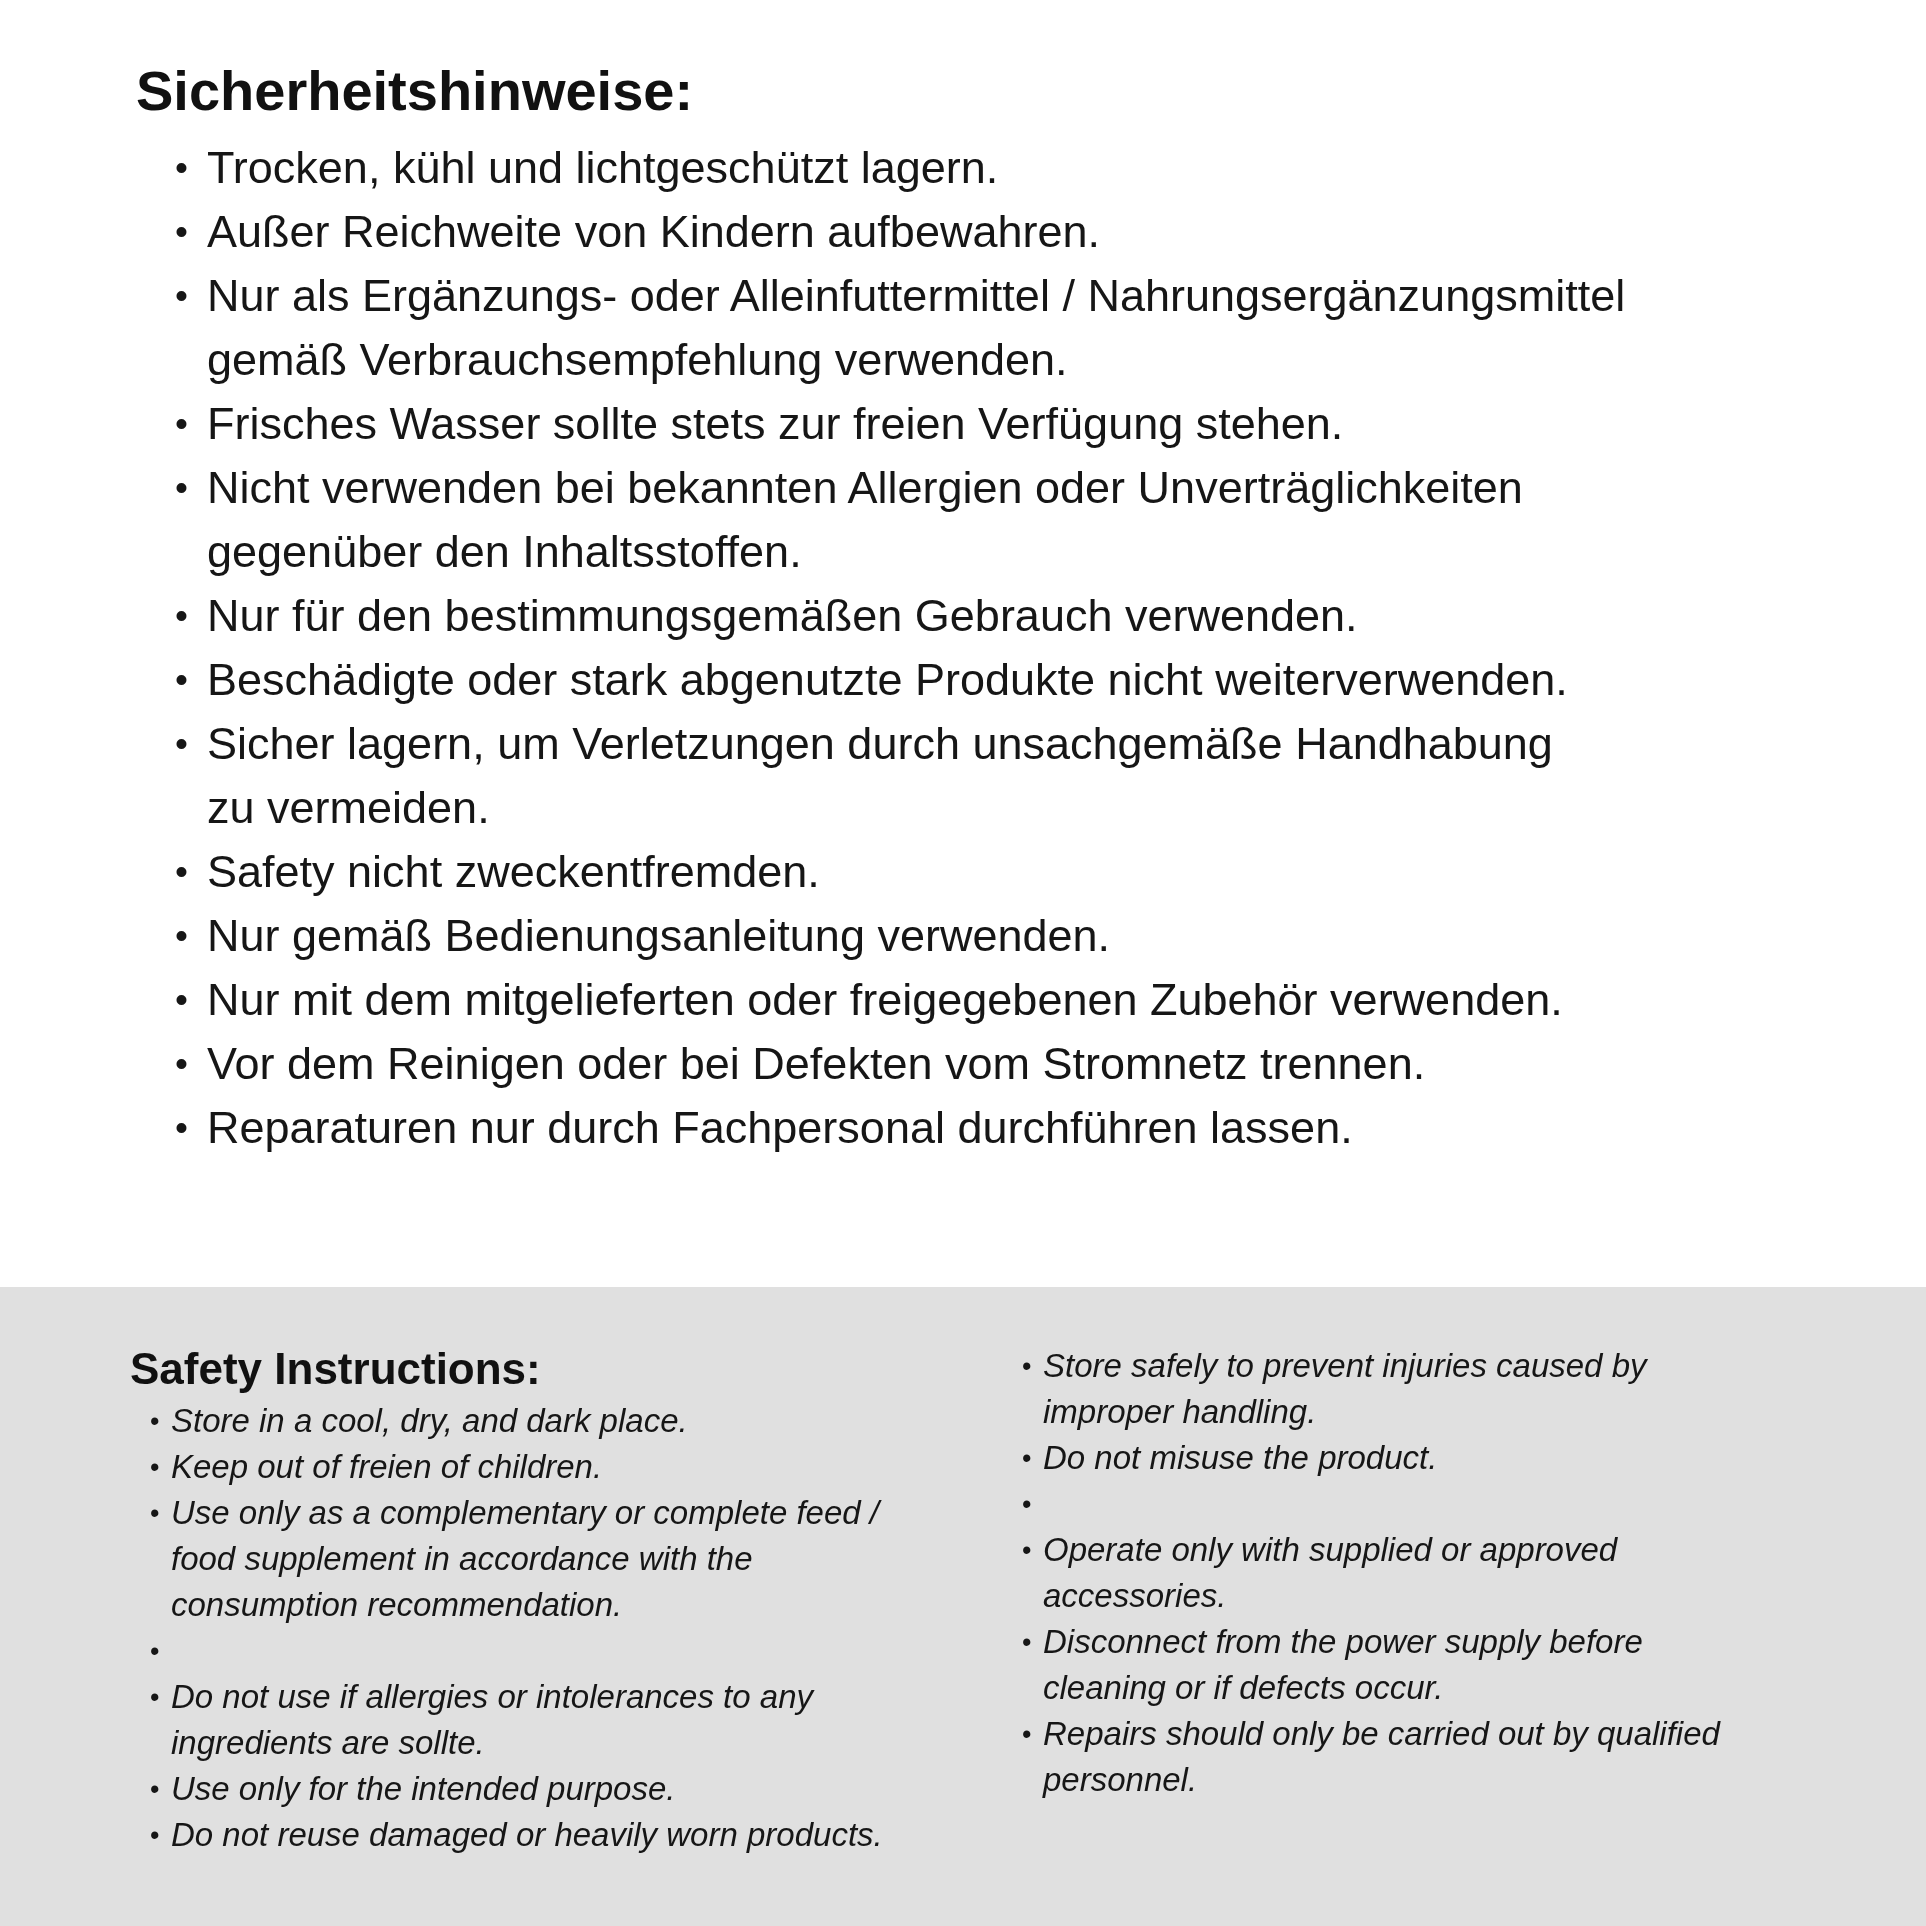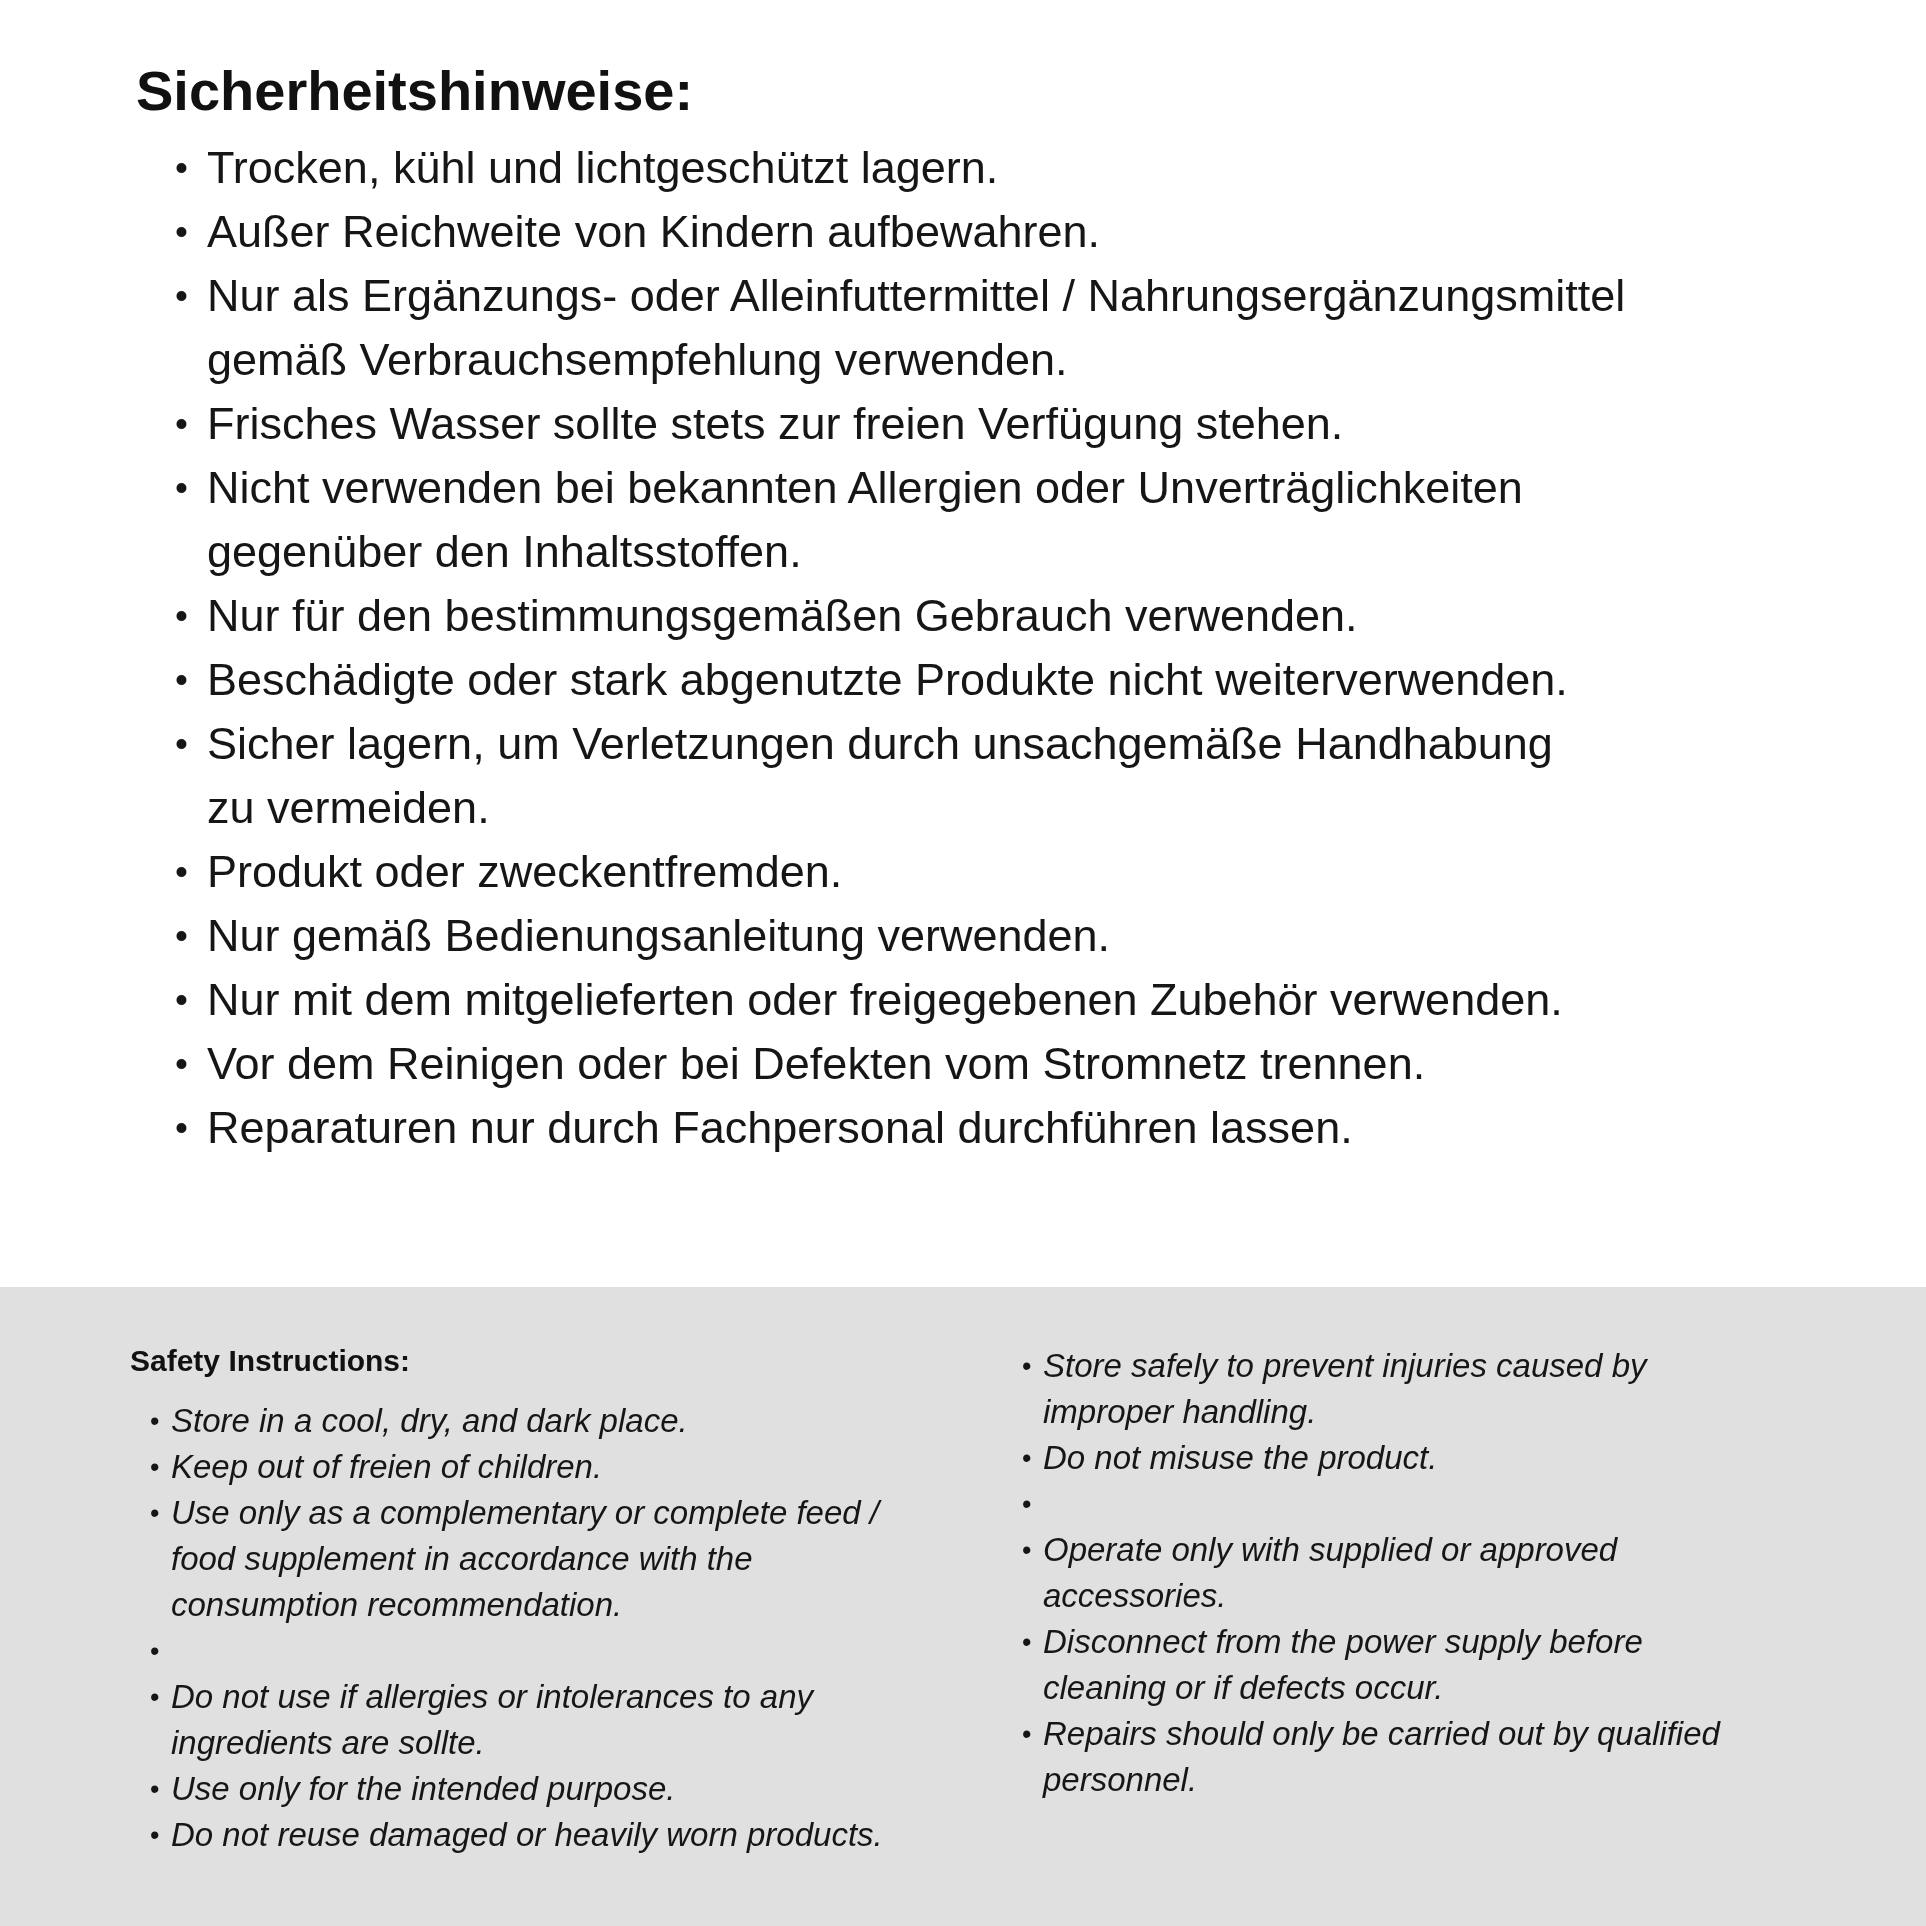--- a/index.html
+++ b/index.html
@@ -56,21 +56,21 @@
     width: 1926px;
     height: 639px;
     background: #e0e0e0;
   }
   
   .en-title {
     position: absolute;
     left: 130px;
     top: 1344px;
     margin: 0;
-    font-size: 30px;
+    font-size: 44px;
     line-height: 1.15;
     font-weight: 700;
     color: #111111;
     white-space: pre;
   }
   .en-list {
     position: absolute;
   }
   .en-list-left {
     left: 150px;
@@ -134,21 +134,21 @@
           <span class="dot">•</span>
           <span class="txt">Beschädigte oder stark abgenutzte Produkte nicht weiterverwenden.</span>
         </div>
       <div class="li">
           <span class="dot">•</span>
           <span class="txt">Sicher lagern, um Verletzungen durch unsachgemäße Handhabung
 zu vermeiden.</span>
         </div>
       <div class="li">
           <span class="dot">•</span>
-          <span class="txt">Produkt oder zweckentfremden.</span>
+          <span class="txt">Safety nicht zweckentfremden.</span>
         </div>
       <div class="li">
           <span class="dot">•</span>
           <span class="txt">Nur gemäß Bedienungsanleitung verwenden.</span>
         </div>
       <div class="li">
           <span class="dot">•</span>
           <span class="txt">Nur mit dem mitgelieferten oder freigegebenen Zubehör verwenden.</span>
         </div>
       <div class="li">

